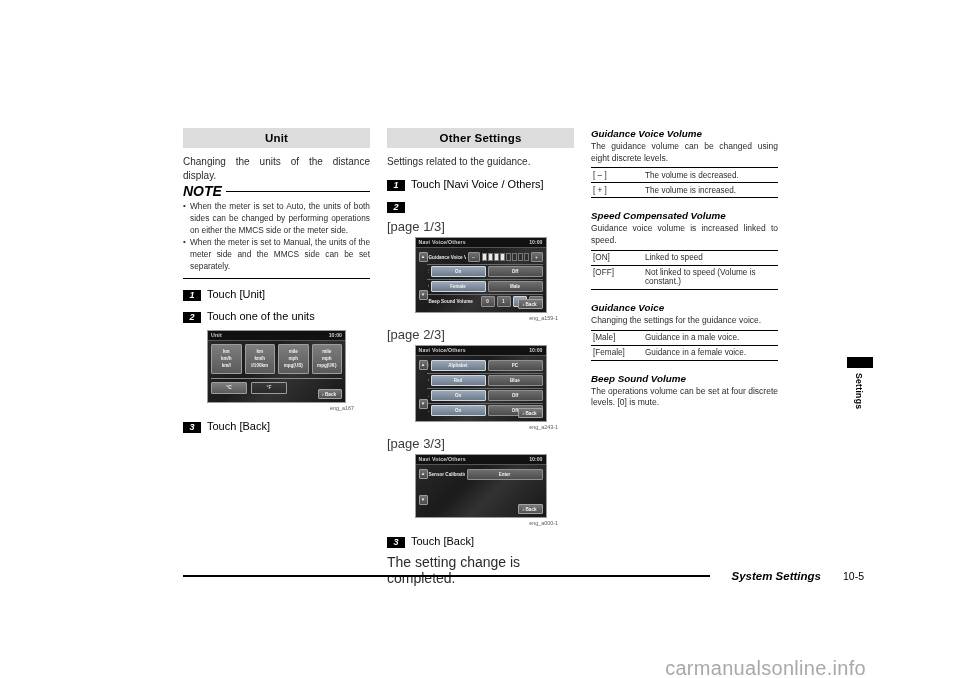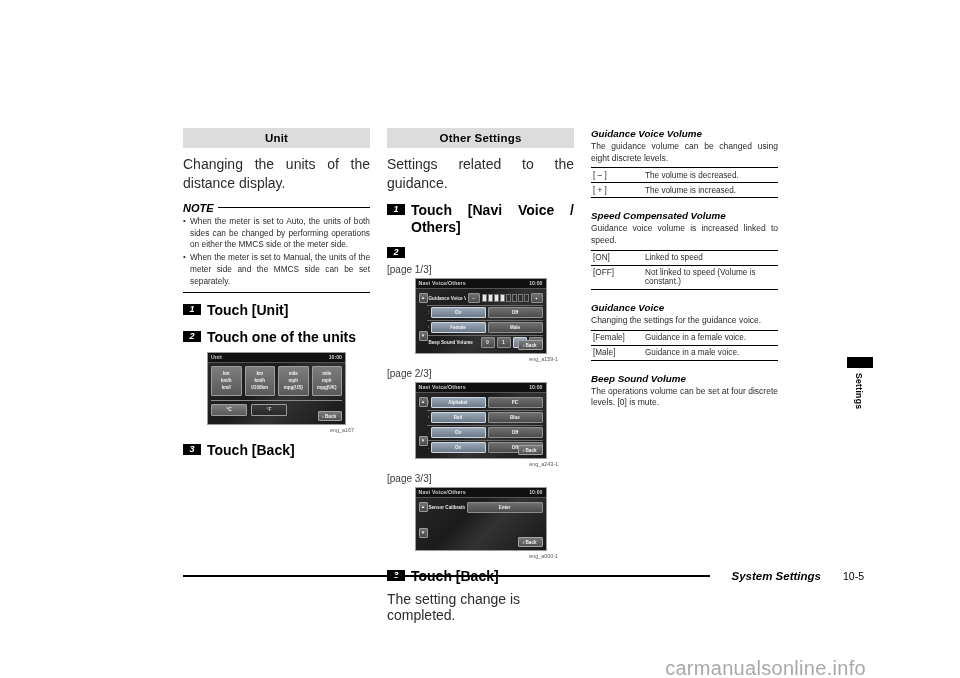--- a/index.html
+++ b/index.html
@@ -40,38 +40,38 @@
     text-align: center;
     font-weight: bold;
     font-size: 11.5px;
     padding: 4px 0 4px;
     letter-spacing: .2px;
     color: #000;
     margin-bottom: 7px;
   }
 
   .intro {
-    font-size: 14px;
+    font-size: 10px;
     line-height: 1.35;
     text-align: justify;
     color: #2b2b2b;
-    margin-bottom: 9px;
+    margin-bottom: 1px;
   }
 
   
   .note-wrap { margin-bottom: 8px; }
   .note-title-row {
     display: flex;
     align-items: center;
     gap: 4px;
   }
   .note-title {
     font-weight: bold;
     font-style: italic;
-    font-size: 11px;
+    font-size: 14px;
     color: #000;
     white-space: nowrap;
   }
   .note-rule {
     flex: 1;
     height: 1px;
     background: #000;
   }
   .note-list {
     margin: 2px 0 0 0;
@@ -114,36 +114,36 @@
     font-weight: bold;
     font-size: 9px;
     width: 18px;
     height: 11px;
     line-height: 11px;
     text-align: center;
     flex: 0 0 auto;
     margin-top: 2px;
   }
   .step-text {
-    font-weight: bold;
-    font-size: 14px;
+    font-weight: normal;
+    font-size: 11px;
     line-height: 1.22;
     color: #000;
     text-align: justify;
   }
   .step-text.justify-block { text-align: justify; }
 
   .sub-note {
     font-size: 14px;
     color: #2b2b2b;
     margin: 1px 0 4px;
   }
 
   .page-label {
-    font-size: 10px;
+    font-size: 13px;
     color: #3a3a3a;
     margin: 6px 0 3px;
   }
 
   
   .figure { margin: 0 0 2px; }
   .device {
     width: 130px;
     margin: 0 auto;
     background: #0d0d0d;
@@ -686,26 +686,26 @@
         </tbody>
           </table>
       </div>
 
       <div class="def-block">
         <div class="def-title">Guidance Voice</div>
         <div class="def-desc">Changing the settings for the guidance voice.</div>
         <table class="deftable">
           <tbody>
               <tr>
+            <td class="key">[Male]</td>
+            <td>Guidance in a male voice.</td>
+          </tr>
+          <tr>
             <td class="key">[Female]</td>
             <td>Guidance in a female voice.</td>
-          </tr>
-          <tr>
-            <td class="key">[Male]</td>
-            <td>Guidance in a male voice.</td>
           </tr>
         </tbody>
           </table>
       </div>
 
       <div class="def-block last">
         <div class="def-title">Beep Sound Volume</div>
         <div class="def-desc">The operations volume can be set at four discrete levels. [0] is mute.</div>
       </div>
 

